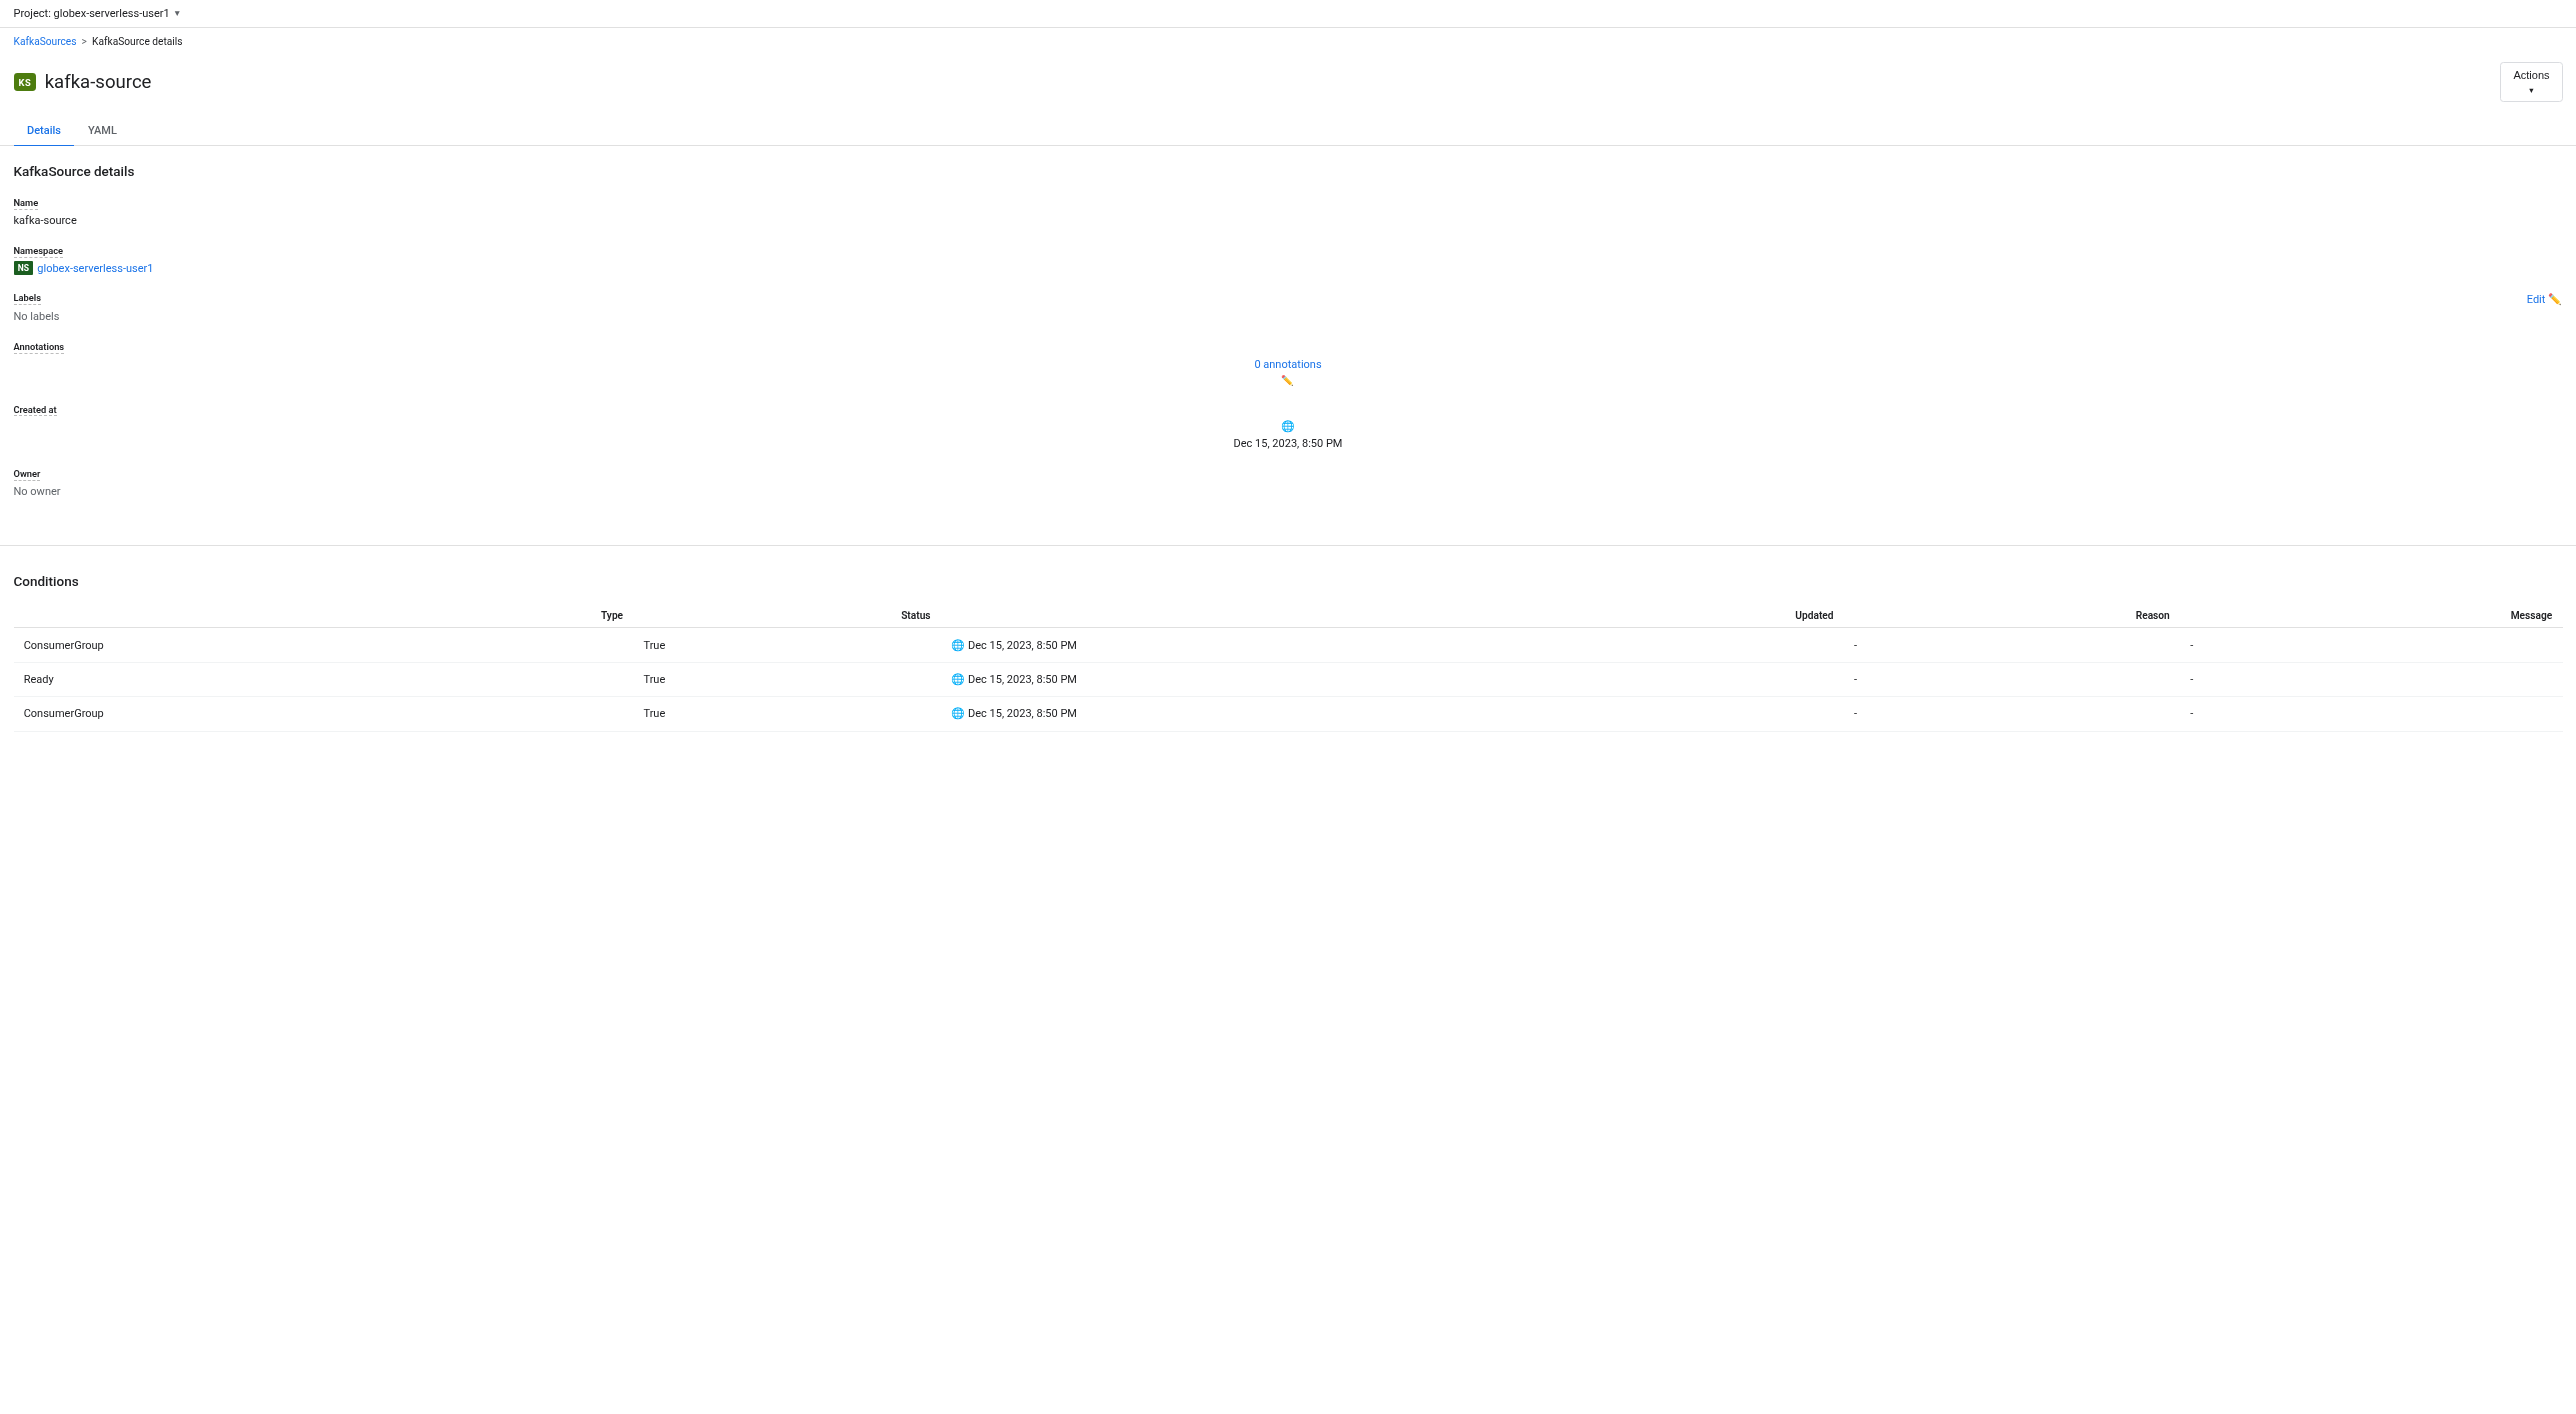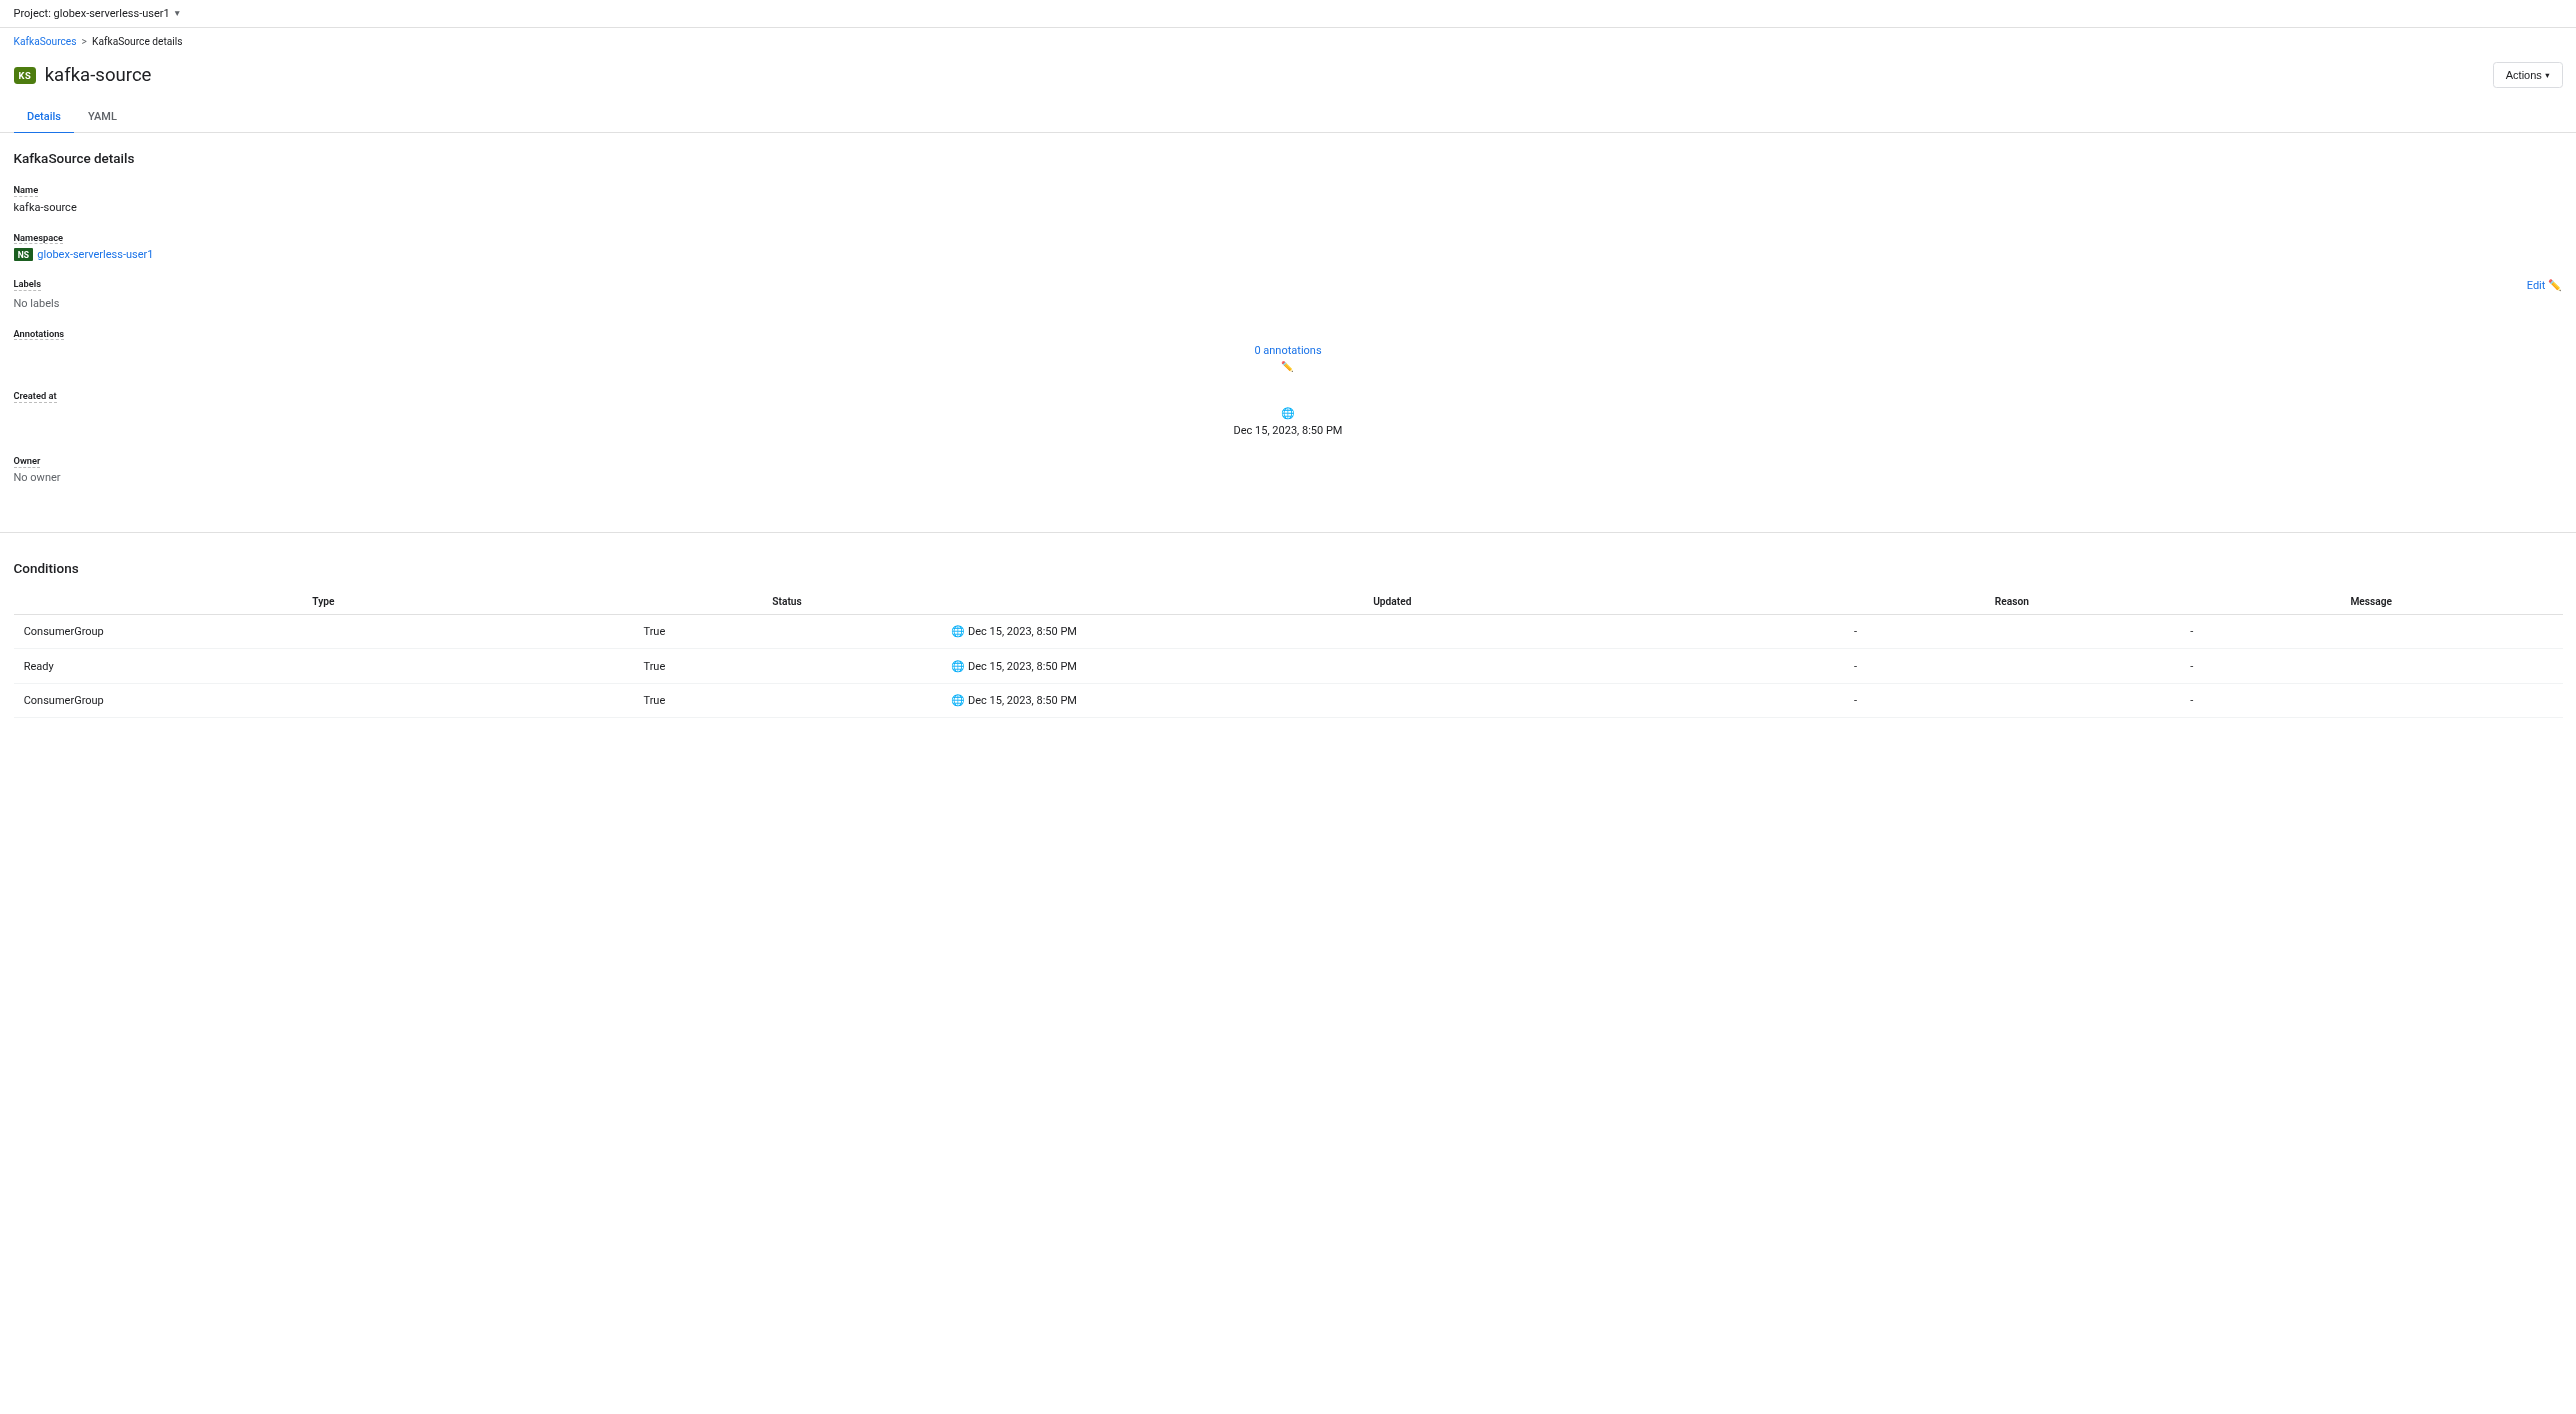--- a/index.html
+++ b/index.html
@@ -70,20 +70,21 @@
       display: flex;
       align-items: center;
       gap: 3.4px;
       border: 0.8px solid #dadce0;
       background: #fff;
       padding: 6px 12px;
       border-radius: 3.4px;
       cursor: pointer;
       font-size: 11px;
       color: #202124;
+      flex-direction: column;
     }
     .actions-btn .chevron { font-size: 8.5px; }
 
     
     .tabs {
       display: flex;
       border-bottom: 0.8px solid #e0e0e0;
       padding: 0 13.5px;
     }
     .tab {
@@ -196,21 +197,21 @@
       font-weight: 500;
       color: #202124;
       margin-bottom: 13.5px;
     }
 
     table {
       width: 100%;
       border-collapse: collapse;
     }
     thead th {
-      text-align: center;
+      text-align: right;
       font-size: 10.2px;
       font-weight: 600;
       color: #202124;
       padding: 6.8px 10.2px;
       border-bottom: 0.8px solid #e0e0e0;
     }
     tbody td {
       padding: 10.2px 10.2px;
       font-size: 11px;
       color: #202124;

